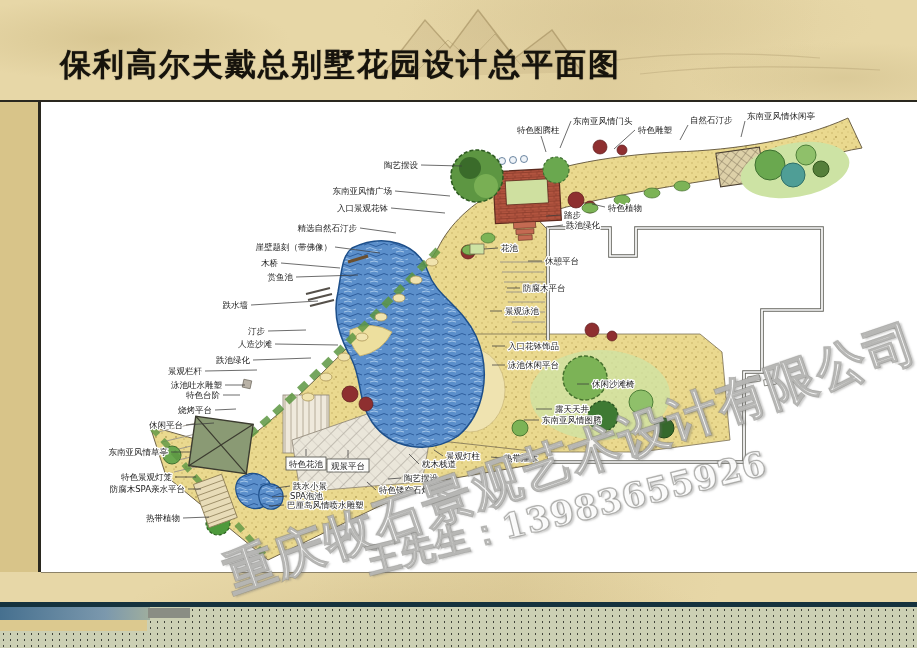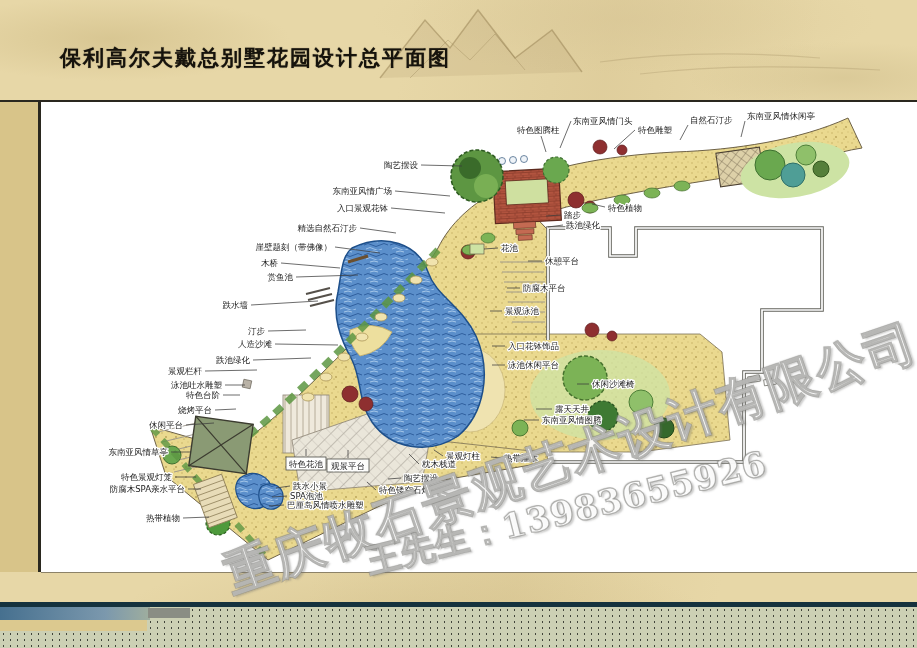--- a/index.html
+++ b/index.html
@@ -11,21 +11,21 @@
       radial-gradient(ellipse 300px 70px at 12% 6%, rgba(198,178,122,.45), transparent 60%),
       radial-gradient(ellipse 420px 90px at 68% 3%, rgba(216,198,150,.6), transparent 60%),
       radial-gradient(ellipse 260px 60px at 92% 12%, rgba(200,182,130,.4), transparent 60%),
       radial-gradient(ellipse 500px 120px at 45% 96%, rgba(206,187,134,.5), transparent 60%),
       linear-gradient(100deg, rgba(230,214,166,0) 40%, rgba(208,188,136,.35) 60%, rgba(230,214,166,0) 80%);
   }
   .abs{position:absolute;}
   #header-art{left:0;top:0;pointer-events:none;}
   #slide-title{
     left:60px;top:44px;font-family:"DejaVu Serif","DejaVu Sans",serif;
-    font-size:21px;font-weight:700;color:#16130c;letter-spacing:2px;white-space:nowrap;
+    font-size:31px;font-weight:700;color:#16130c;letter-spacing:2px;white-space:nowrap;
     text-shadow:0 0 1px rgba(22,19,12,.6);
   }
   #top-rule{left:0;top:100px;width:917px;height:2px;background:#2a281f;}
   #left-strip{left:0;top:102px;width:38px;height:470px;background:#d8c489;}
   #left-rule{left:38px;top:102px;width:3px;height:470px;background:#2a281f;}
   #plan-box{left:41px;top:102px;width:876px;height:470px;background:#ffffff;border-bottom:1px solid #8c8268;}
   #plan-svg{left:0;top:0;width:917px;height:648px;}
   #teal-line{left:0;top:602px;width:917px;height:5px;background:#15323e;}
   #dotted-bar{
     left:0;top:607px;width:917px;height:41px;background-color:#ccd0b4;

